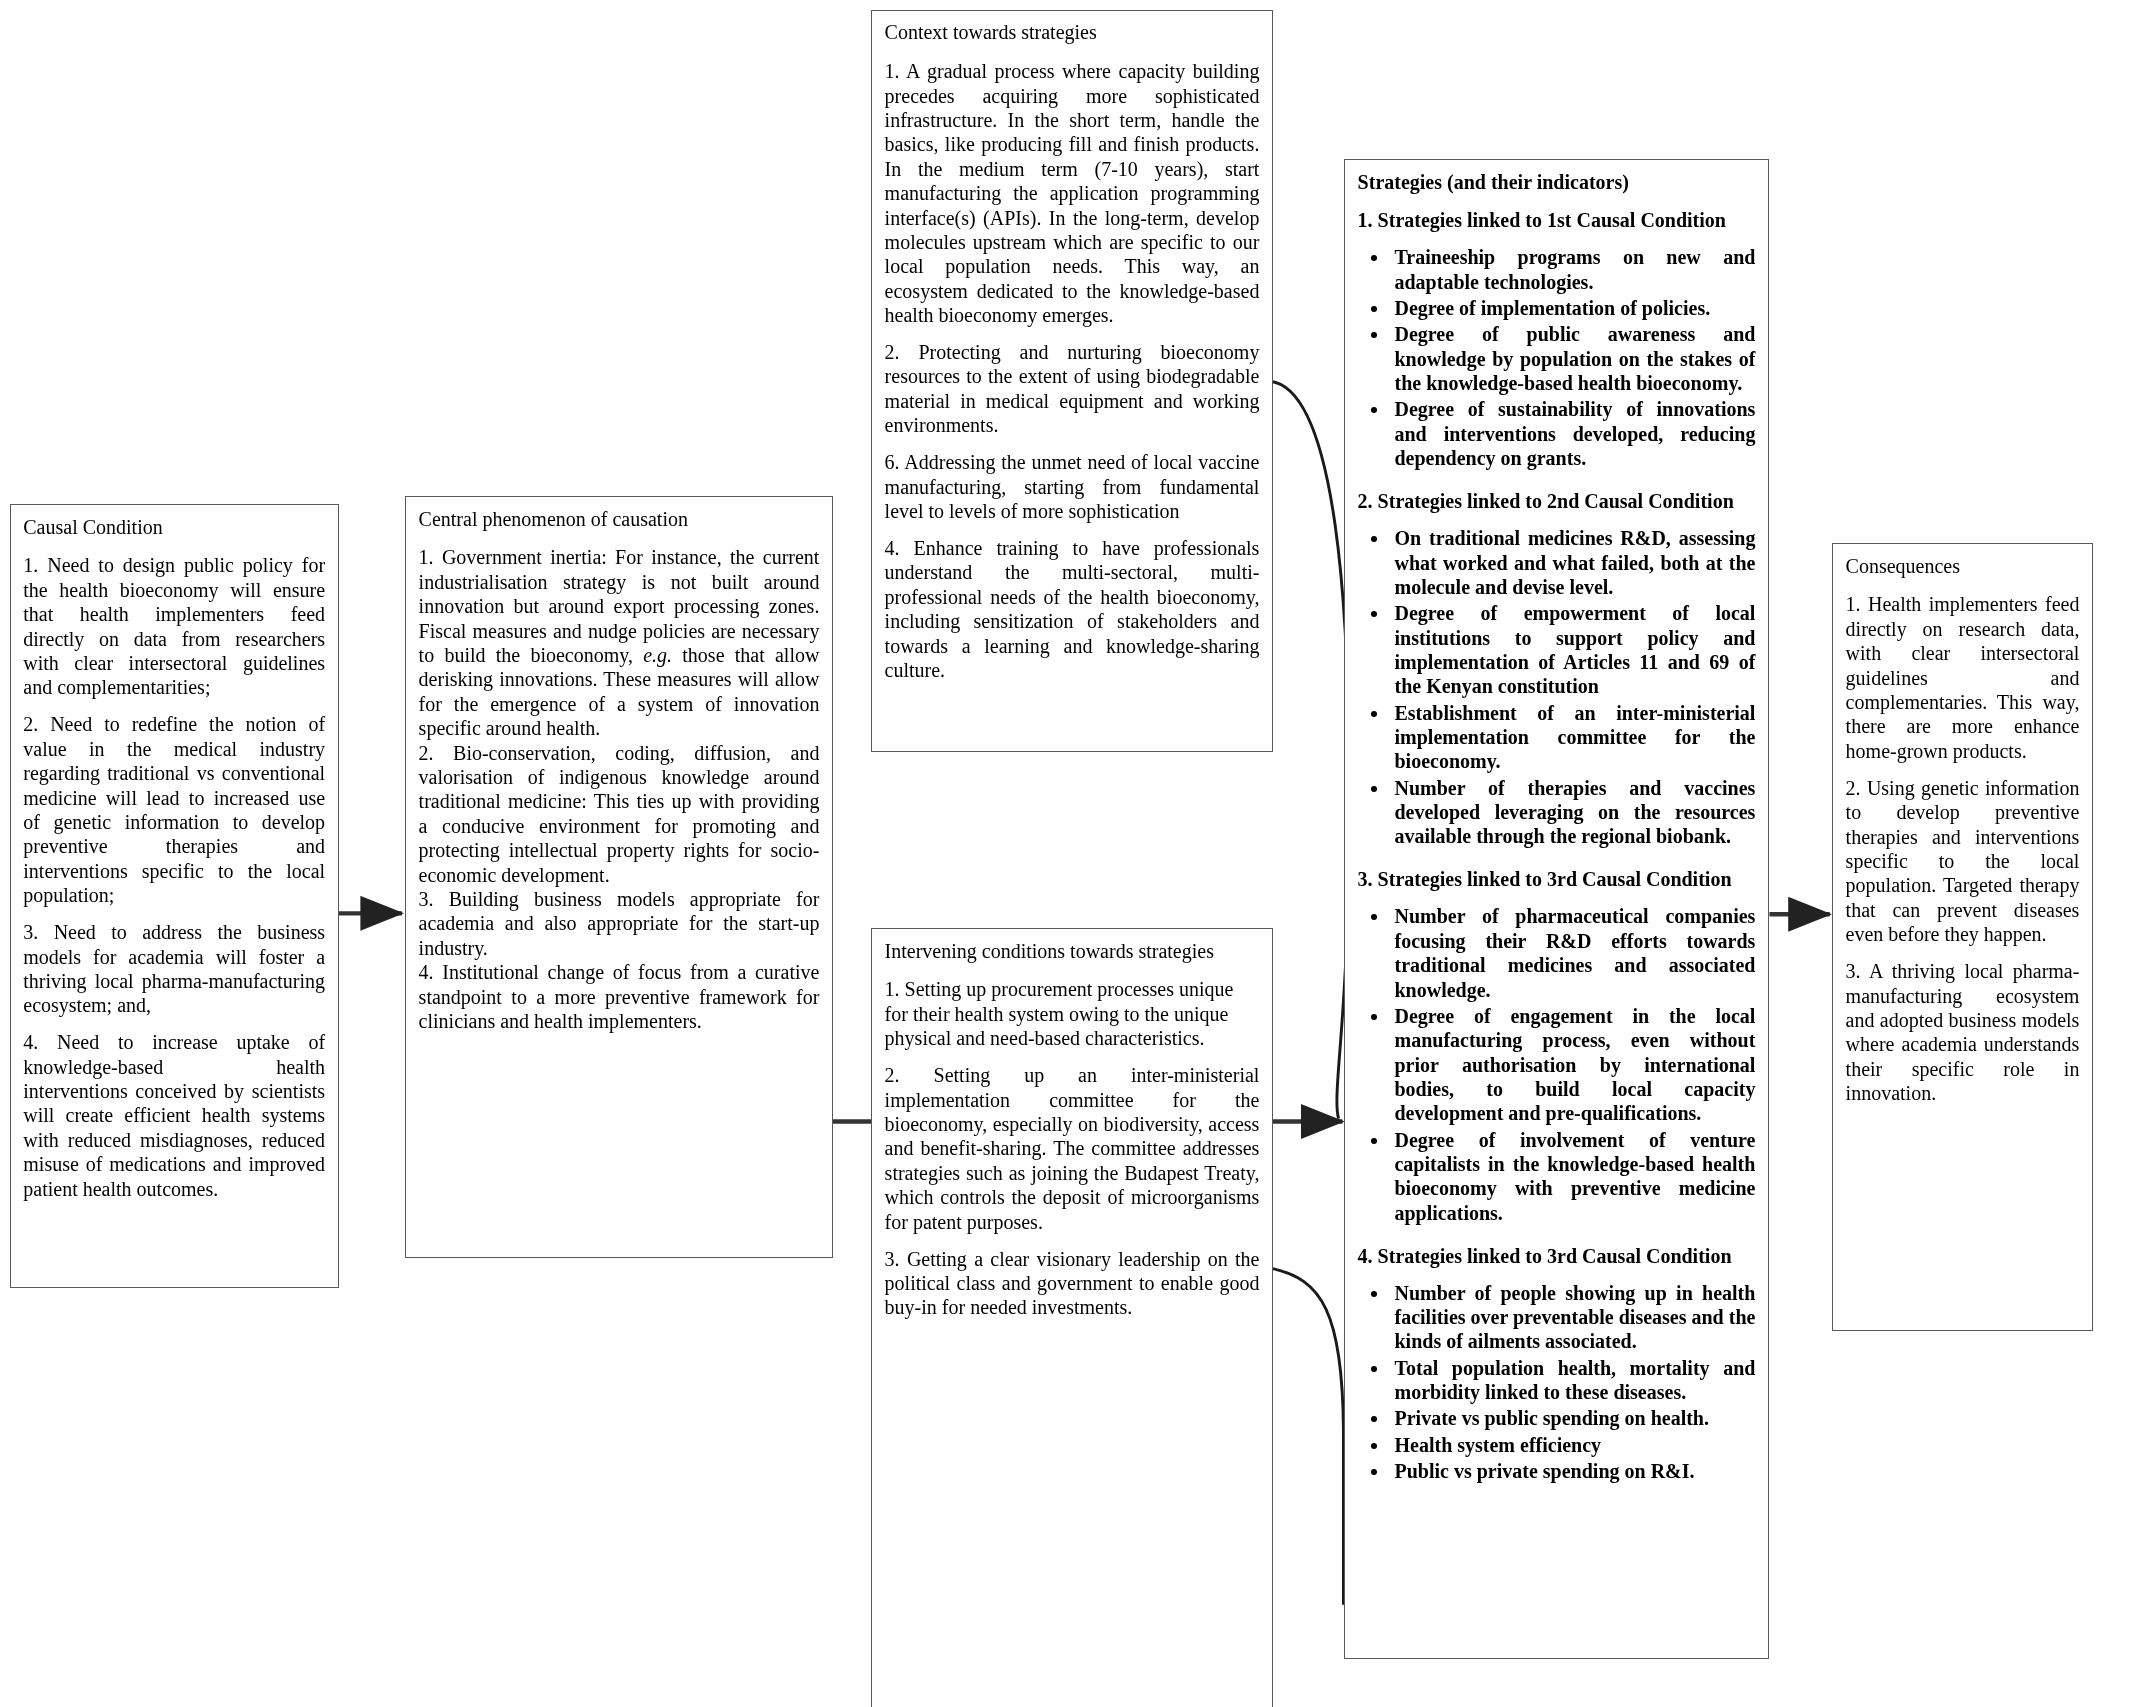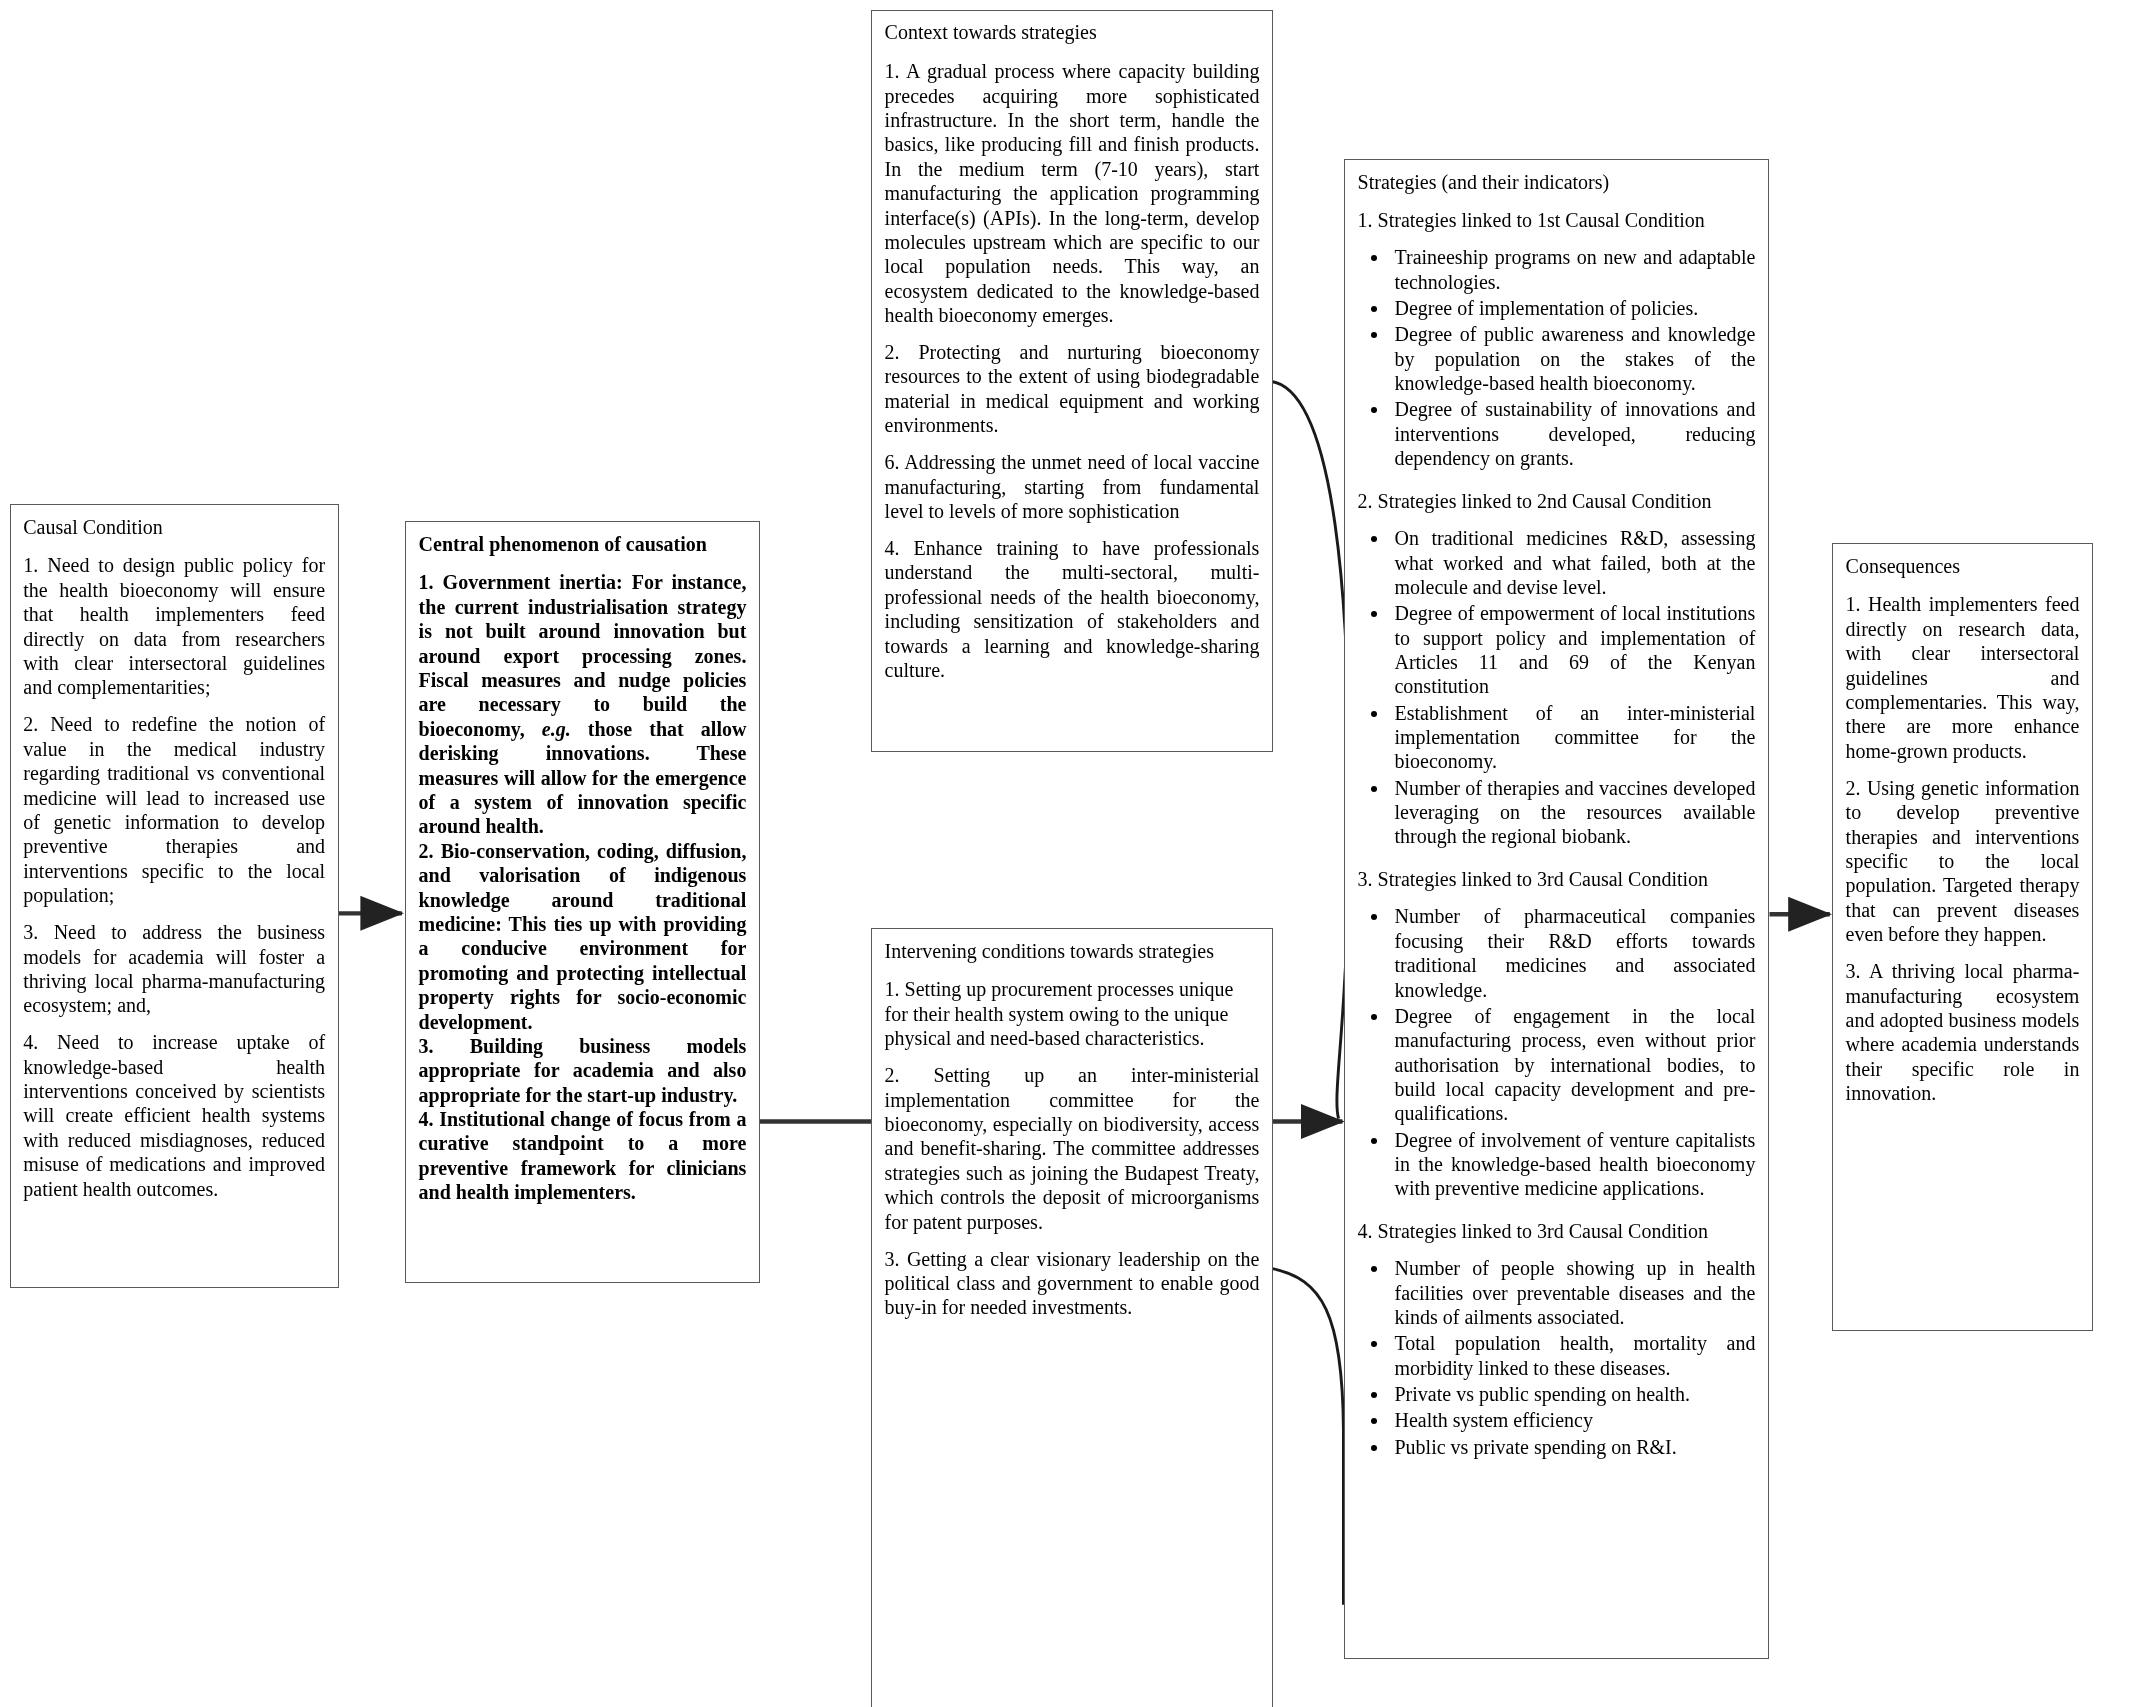--- a/index.html
+++ b/index.html
@@ -96,21 +96,21 @@
   </svg>
 
   <div class="box" style="left:9.7px; top:504px; width:329px; height:784px;">
     <div class="box-title">Causal Condition</div>
     <p class="para">1. Need to design public policy for the health bioeconomy will ensure that health implementers feed directly on data from researchers with clear intersectoral guidelines and complementarities;</p>
     <p class="para">2. Need to redefine the notion of value in the medical industry regarding traditional vs conventional medicine will lead to increased use of genetic information to develop preventive therapies and interventions specific to the local population;</p>
     <p class="para">3. Need to address the business models for academia will foster a thriving local pharma-manufacturing ecosystem; and,</p>
     <p class="para tight">4. Need to increase uptake of knowledge-based health interventions conceived by scientists will create efficient health systems with reduced misdiagnoses, reduced misuse of medications and improved patient health outcomes.</p>
   </div>
 
-  <div class="box" style="left:405px; top:521px; width:355px; height:762px;font-weight:bold;">
+  <div class="box" style="left:405px; top:496px; width:428px; height:762px;">
     <div class="box-title">Central phenomenon of causation</div>
     <p class="para run"><span>1. Government inertia: For instance, the current industrialisation strategy is not built around innovation but around export processing zones. Fiscal measures and nudge policies are necessary to build the bioeconomy, </span><em>e.g.</em><span> those that allow derisking innovations. These measures will allow for the emergence of a system of innovation specific around health.</span></p>
     <p class="para run">2. Bio-conservation, coding, diffusion, and valorisation of indigenous knowledge around traditional medicine: This ties up with providing a conducive environment for promoting and protecting intellectual property rights for socio-economic development.</p>
     <p class="para run">3. Building business models appropriate for academia and also appropriate for the start-up industry.</p>
     <p class="para run">4. Institutional change of focus from a curative standpoint to a more preventive framework for clinicians and health implementers.</p>
   </div>
 
   <div class="box" style="left:871px; top:9.7px; width:402px; height:742px;">
     <div class="box-title">Context towards strategies</div>
     <p class="para">1. A gradual process where capacity building precedes acquiring more sophisticated infrastructure. In the short term, handle the basics, like producing fill and finish products. In the medium term (7-10 years), start manufacturing the application programming interface(s) (APIs). In the long-term, develop molecules upstream which are specific to our local population needs. This way, an ecosystem dedicated to the knowledge-based health bioeconomy emerges.</p>
@@ -119,21 +119,21 @@
     <p class="para tight">4. Enhance training to have professionals understand the multi-sectoral, multi-professional needs of the health bioeconomy, including sensitization of stakeholders and towards a learning and knowledge-sharing culture.</p>
   </div>
 
   <div class="box" style="left:871px; top:928px; width:402px; height:793px;">
     <div class="box-title">Intervening conditions towards strategies</div>
     <p class="para left">1. Setting up procurement processes unique for their health system owing to the unique physical and need-based characteristics.</p>
     <p class="para">2. Setting up an inter-ministerial implementation committee for the bioeconomy, especially on biodiversity, access and benefit-sharing. The committee addresses strategies such as joining the Budapest Treaty, which controls the deposit of microorganisms for patent purposes.</p>
     <p class="para">3. Getting a clear visionary leadership on the political class and government to enable good buy-in for needed investments.</p>
   </div>
 
-  <div class="box" style="left:1344px; top:159px; width:425px; height:1500px;">
+  <div class="box" style="left:1344px; top:159px; width:425px; height:1500px;font-weight:bold;">
     <div class="box-title">Strategies (and their indicators)</div>
 
     <p class="heading-num">1. Strategies linked to 1st Causal Condition</p>
     <ul class="bullets">
       <li>Traineeship programs on new and adaptable technologies.</li>
       <li class="short">Degree of implementation of policies.</li>
       <li>Degree of public awareness and knowledge by population on the stakes of the knowledge-based health bioeconomy.</li>
       <li>Degree of sustainability of innovations and interventions developed, reducing dependency on grants.</li>
     </ul>
 

